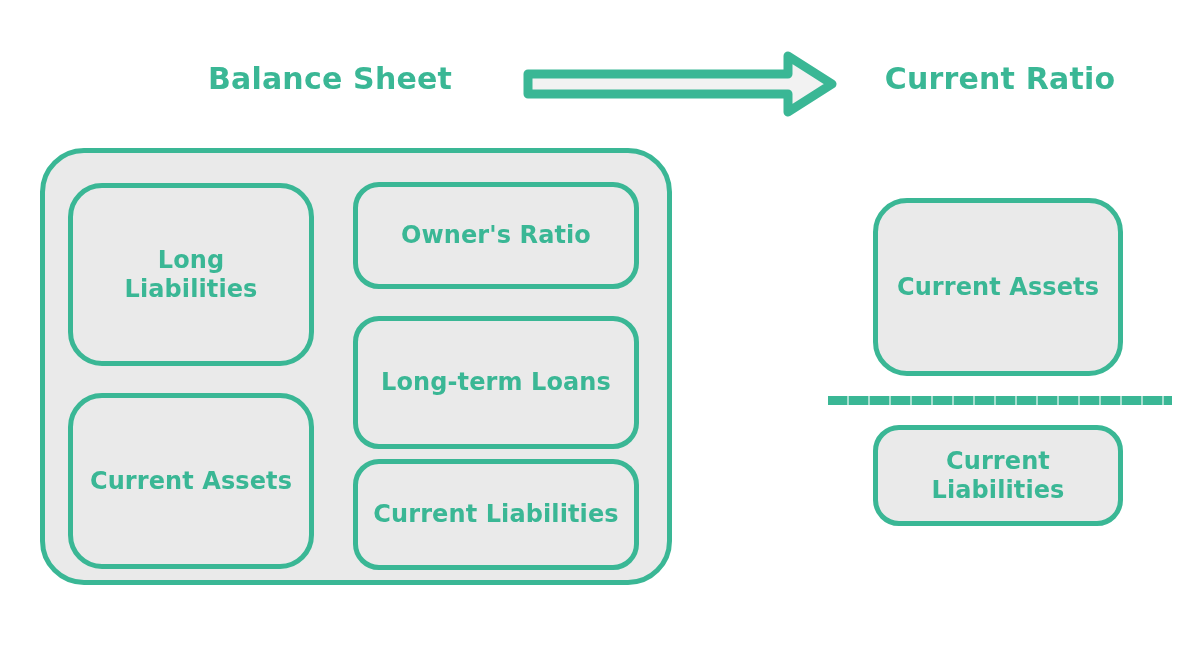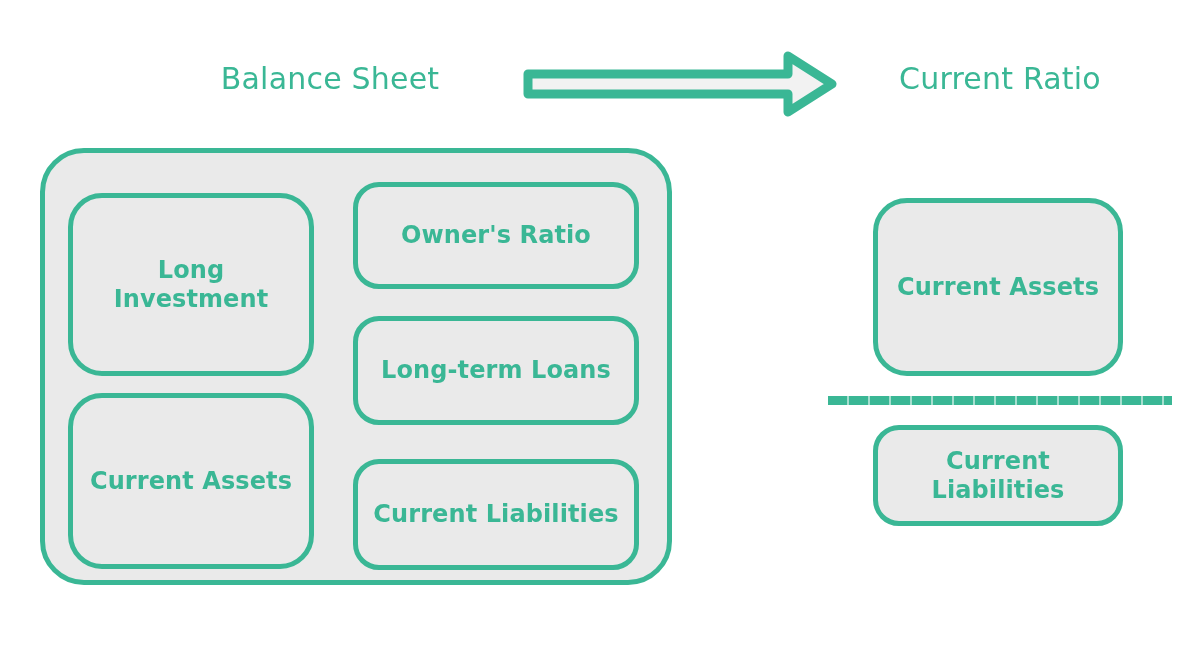--- a/index.html
+++ b/index.html
@@ -23,21 +23,21 @@
     top: 0;
     width: 1200px;
     height: 667px;
   }
 
   
   .heading {
     position: absolute;
     color: #3ab795;
     font-size: 30px;
-    font-weight: 400;
+    font-weight: 700;
     letter-spacing: 0.2px;
     text-align: center;
     white-space: nowrap;
     line-height: 1;
   }
   #balance-sheet-title {
     left: 120px;
     top: 64px;
     width: 420px;
   }
@@ -85,21 +85,21 @@
     font-weight: 700;
     font-size: 24px;
     line-height: 1.18;
     letter-spacing: 0.1px;
     padding: 0 10px;
   }
 
   
   #box-long-investment {
     left: 68px;
-    top: 193px;
+    top: 183px;
     width: 246px;
     height: 183px;
     border-radius: 34px;
   }
   #box-current-assets-left {
     left: 68px;
     top: 393px;
     width: 246px;
     height: 176px;
     border-radius: 34px;
@@ -110,21 +110,21 @@
     left: 353px;
     top: 182px;
     width: 286px;
     height: 107px;
     border-radius: 26px;
   }
   #box-long-term-loans {
     left: 353px;
     top: 316px;
     width: 286px;
-    height: 109px;
+    height: 133px;
     border-radius: 26px;
   }
   #box-current-liabilities-left {
     left: 353px;
     top: 459px;
     width: 286px;
     height: 111px;
     border-radius: 26px;
   }
 
@@ -167,21 +167,21 @@
 
   <div class="heading" id="current-ratio-title">Current Ratio</div>
 
   <svg id="arrow-shape" viewBox="0 0 320 70">
     <polygon points="8,24 268,24 268,6 312,34 268,62 268,44 8,44" fill="#f2f2f2" stroke="#3ab795" stroke-width="9" stroke-linejoin="round" stroke-linecap="round"></polygon>
   </svg>
 
   <div id="balance-sheet-container"></div>
 
   <div class="box" id="box-long-investment">
-    <span class="box-label"><span>Long</span><br><span>Investment</span></span>
+    <span class="box-label"><span>Long</span><br><span>Liabilities</span></span>
   </div>
 
   <div class="box" id="box-current-assets-left">
     <span class="box-label">Current Assets</span>
   </div>
 
   <div class="box" id="box-owners-funds">
     <span class="box-label">Owner's Ratio</span>
   </div>
 

